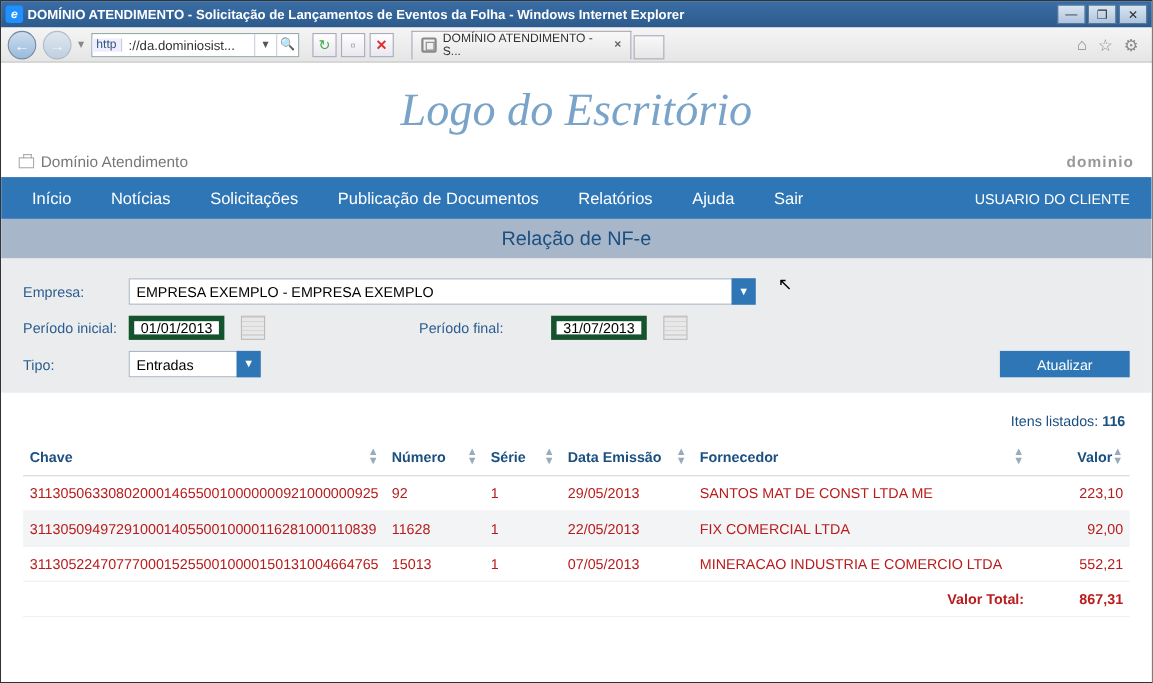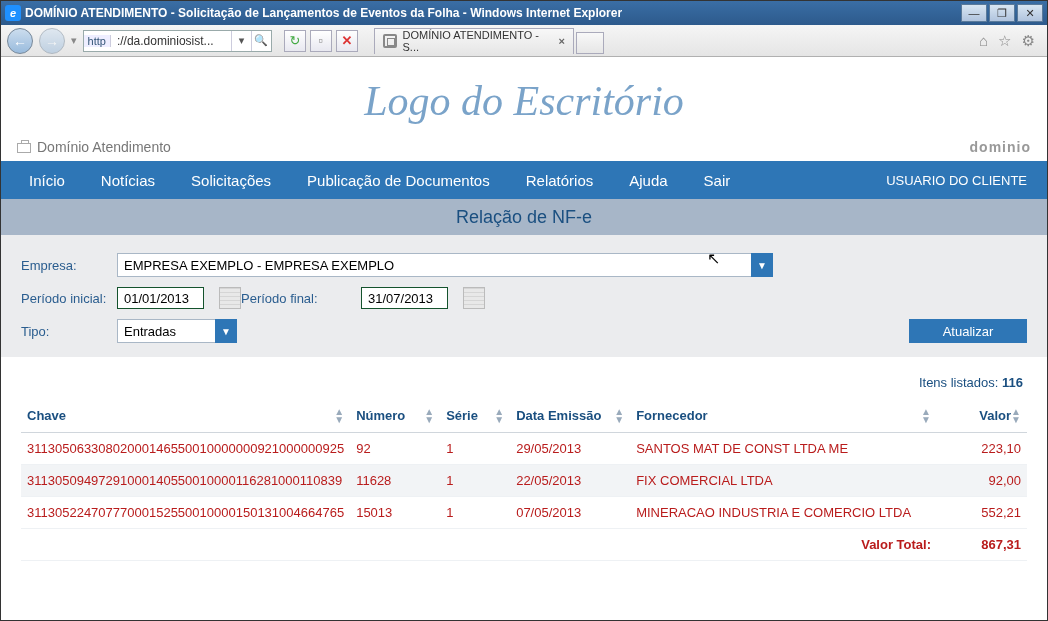--- a/index.html
+++ b/index.html
@@ -46,26 +46,26 @@
   
   .mainnav{height:38px;background:#2e76b6;display:flex;align-items:center;padding:0 10px;}
   .mainnav .mi{color:#fff;font-size:15px;padding:0 18px;height:100%;display:flex;align-items:center;cursor:pointer;}
   .mainnav .user{margin-left:auto;color:#fff;font-size:13px;padding-right:10px;}
   
   .subtitle-bar{height:36px;background:#a7b6c8;display:flex;align-items:center;justify-content:center;color:#1a4f80;font-size:18px;}
   
   .filters{background:#ebecee;padding:18px 20px 14px;}
   .frow{display:flex;align-items:center;margin-bottom:10px;}
   .flabel{width:96px;color:#2a5d8f;font-size:13px;}
-  .flabel2{width:120px;color:#2a5d8f;font-size:13px;}
-  .select-big{position:relative;width:656px;}
+  .flabel2{width:120px;color:#2a5d8f;font-size:13px;margin-left:140px;}
+  .select-big{position:relative;width:570px;}
   .select-big input{width:100%;height:24px;border:1px solid #a9b7c6;padding:0 6px;font-size:13px;background:#fff;}
   .dd-btn{position:absolute;right:0;top:0;width:22px;height:24px;background:#2e76b6;color:#fff;display:flex;align-items:center;justify-content:center;font-size:10px;}
   .date-wrap{position:relative;width:124px;}
-  .date-wrap input{width:87px;height:22px;border:1px solid #14532d;padding:0 6px;font-size:13px;}
+  .date-wrap input{width:87px;height:22px;border:5px solid #14532d;padding:0 6px;font-size:13px;}
   .date-btn{position:absolute;top:0;left:102px;width:22px;height:22px;background:#e8e8e8 repeating-linear-gradient(0deg,#e8e8e8,#e8e8e8 3px,#d5d5d5 3px,#d5d5d5 4px);border:1px solid #bbb;}
   .select-sm{position:relative;width:120px;}
   .select-sm input{width:100%;height:24px;border:1px solid #a9b7c6;padding:0 6px;font-size:13px;background:#fff;}
   .btn-update{margin-left:auto;width:118px;height:24px;background:#2e76b6;color:#fff;border:none;font-size:13px;cursor:pointer;}
   .cursor-arrow{position:absolute;font-size:16px;color:#000;}
   
   .results{padding:10px 20px;}
   .listed{ text-align:right;color:#1a4f80;font-size:13px;padding:8px 4px 10px;}
   .listed b{font-weight:bold;}
   

